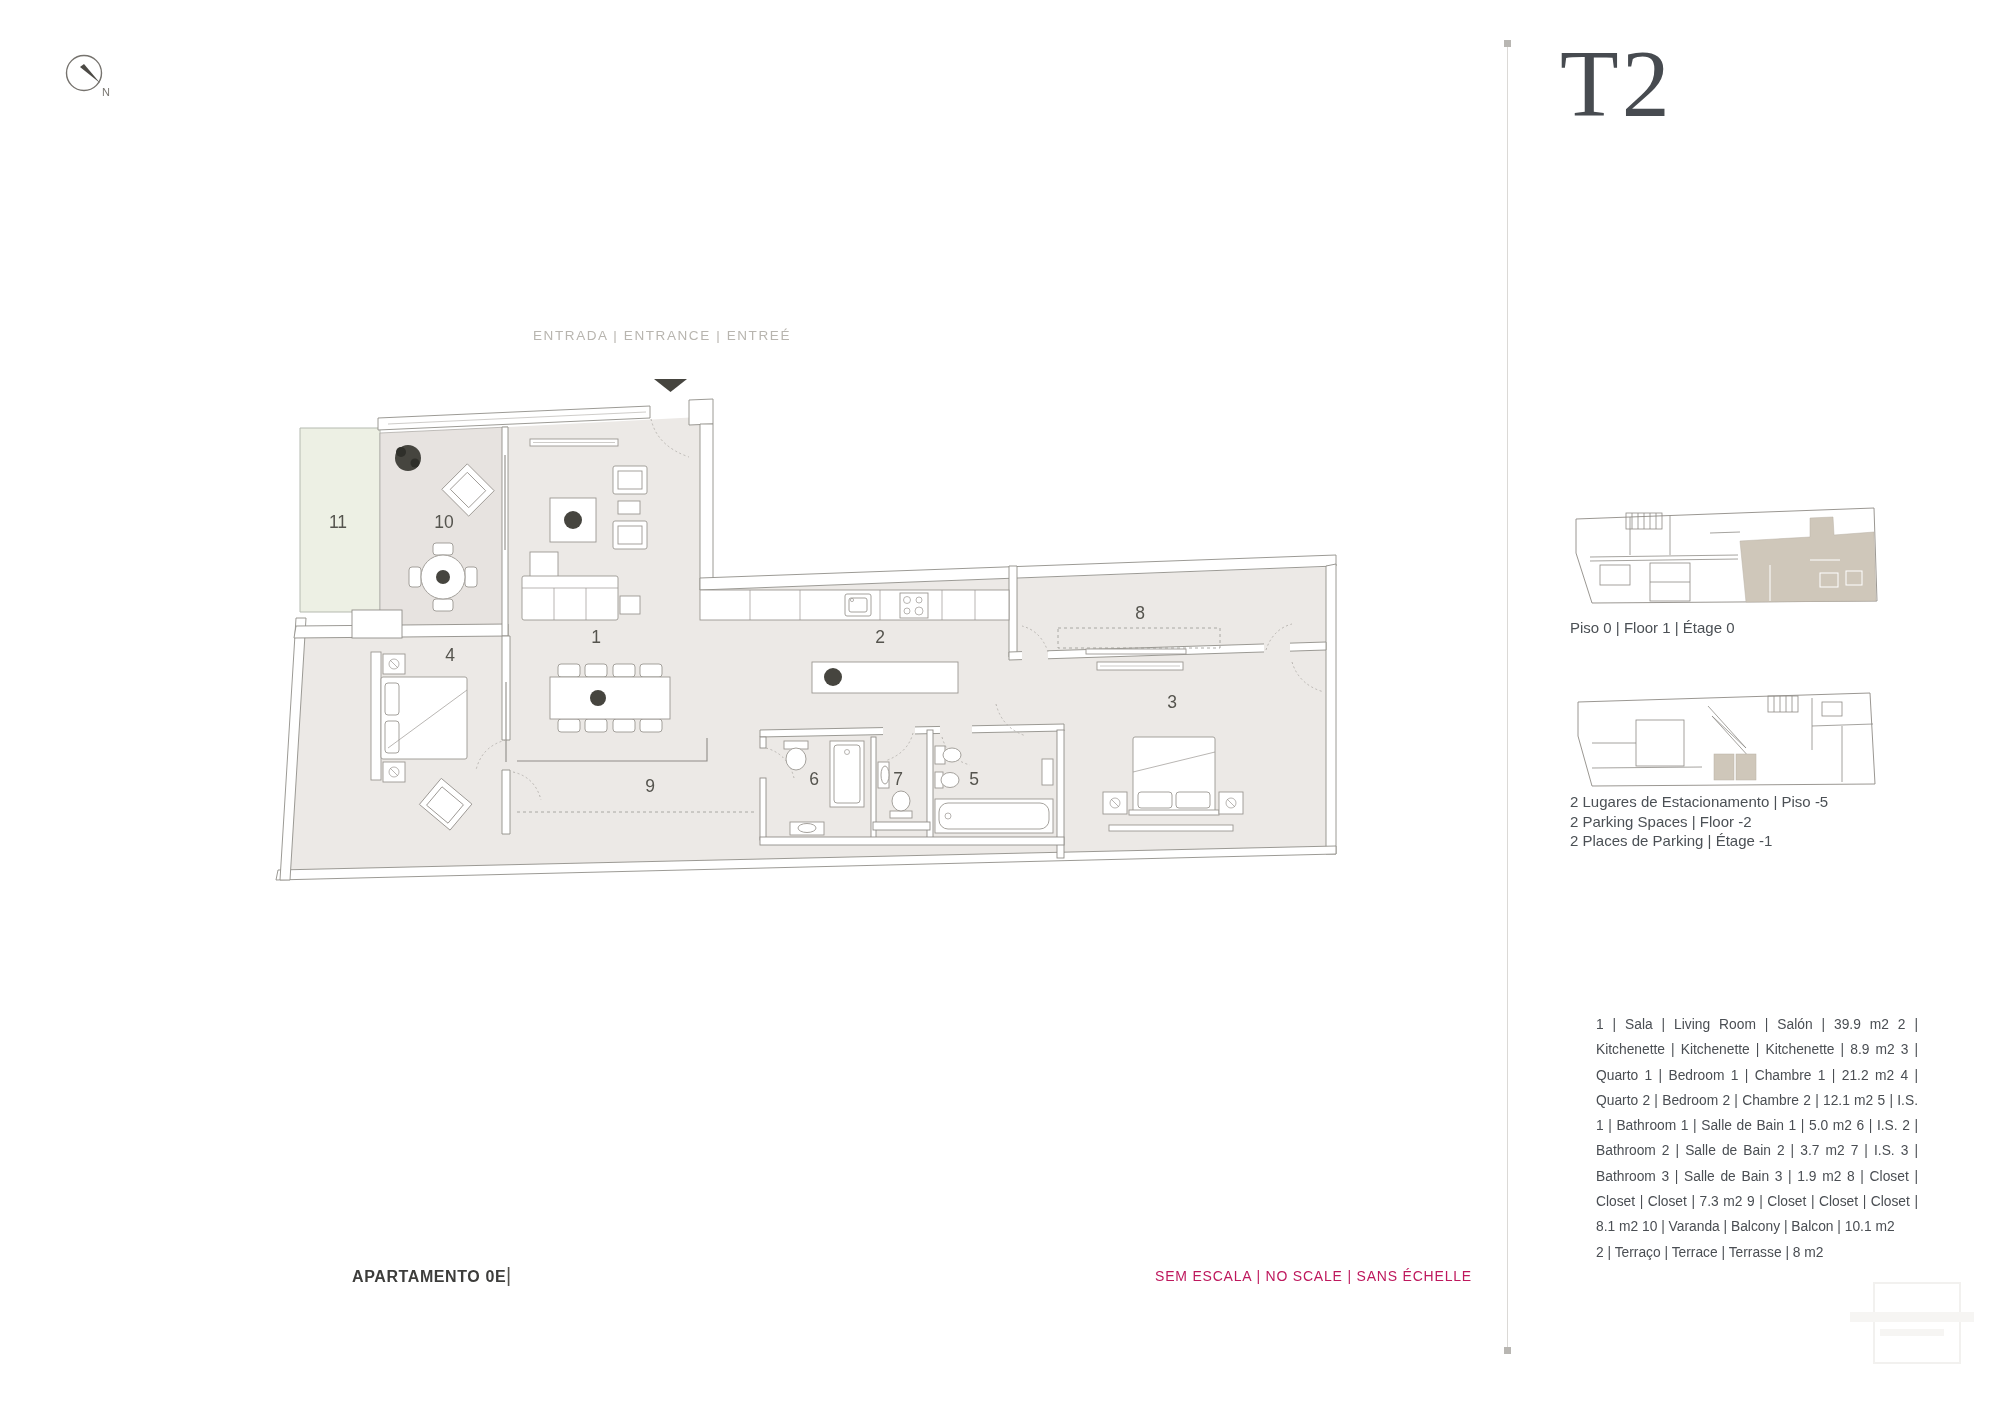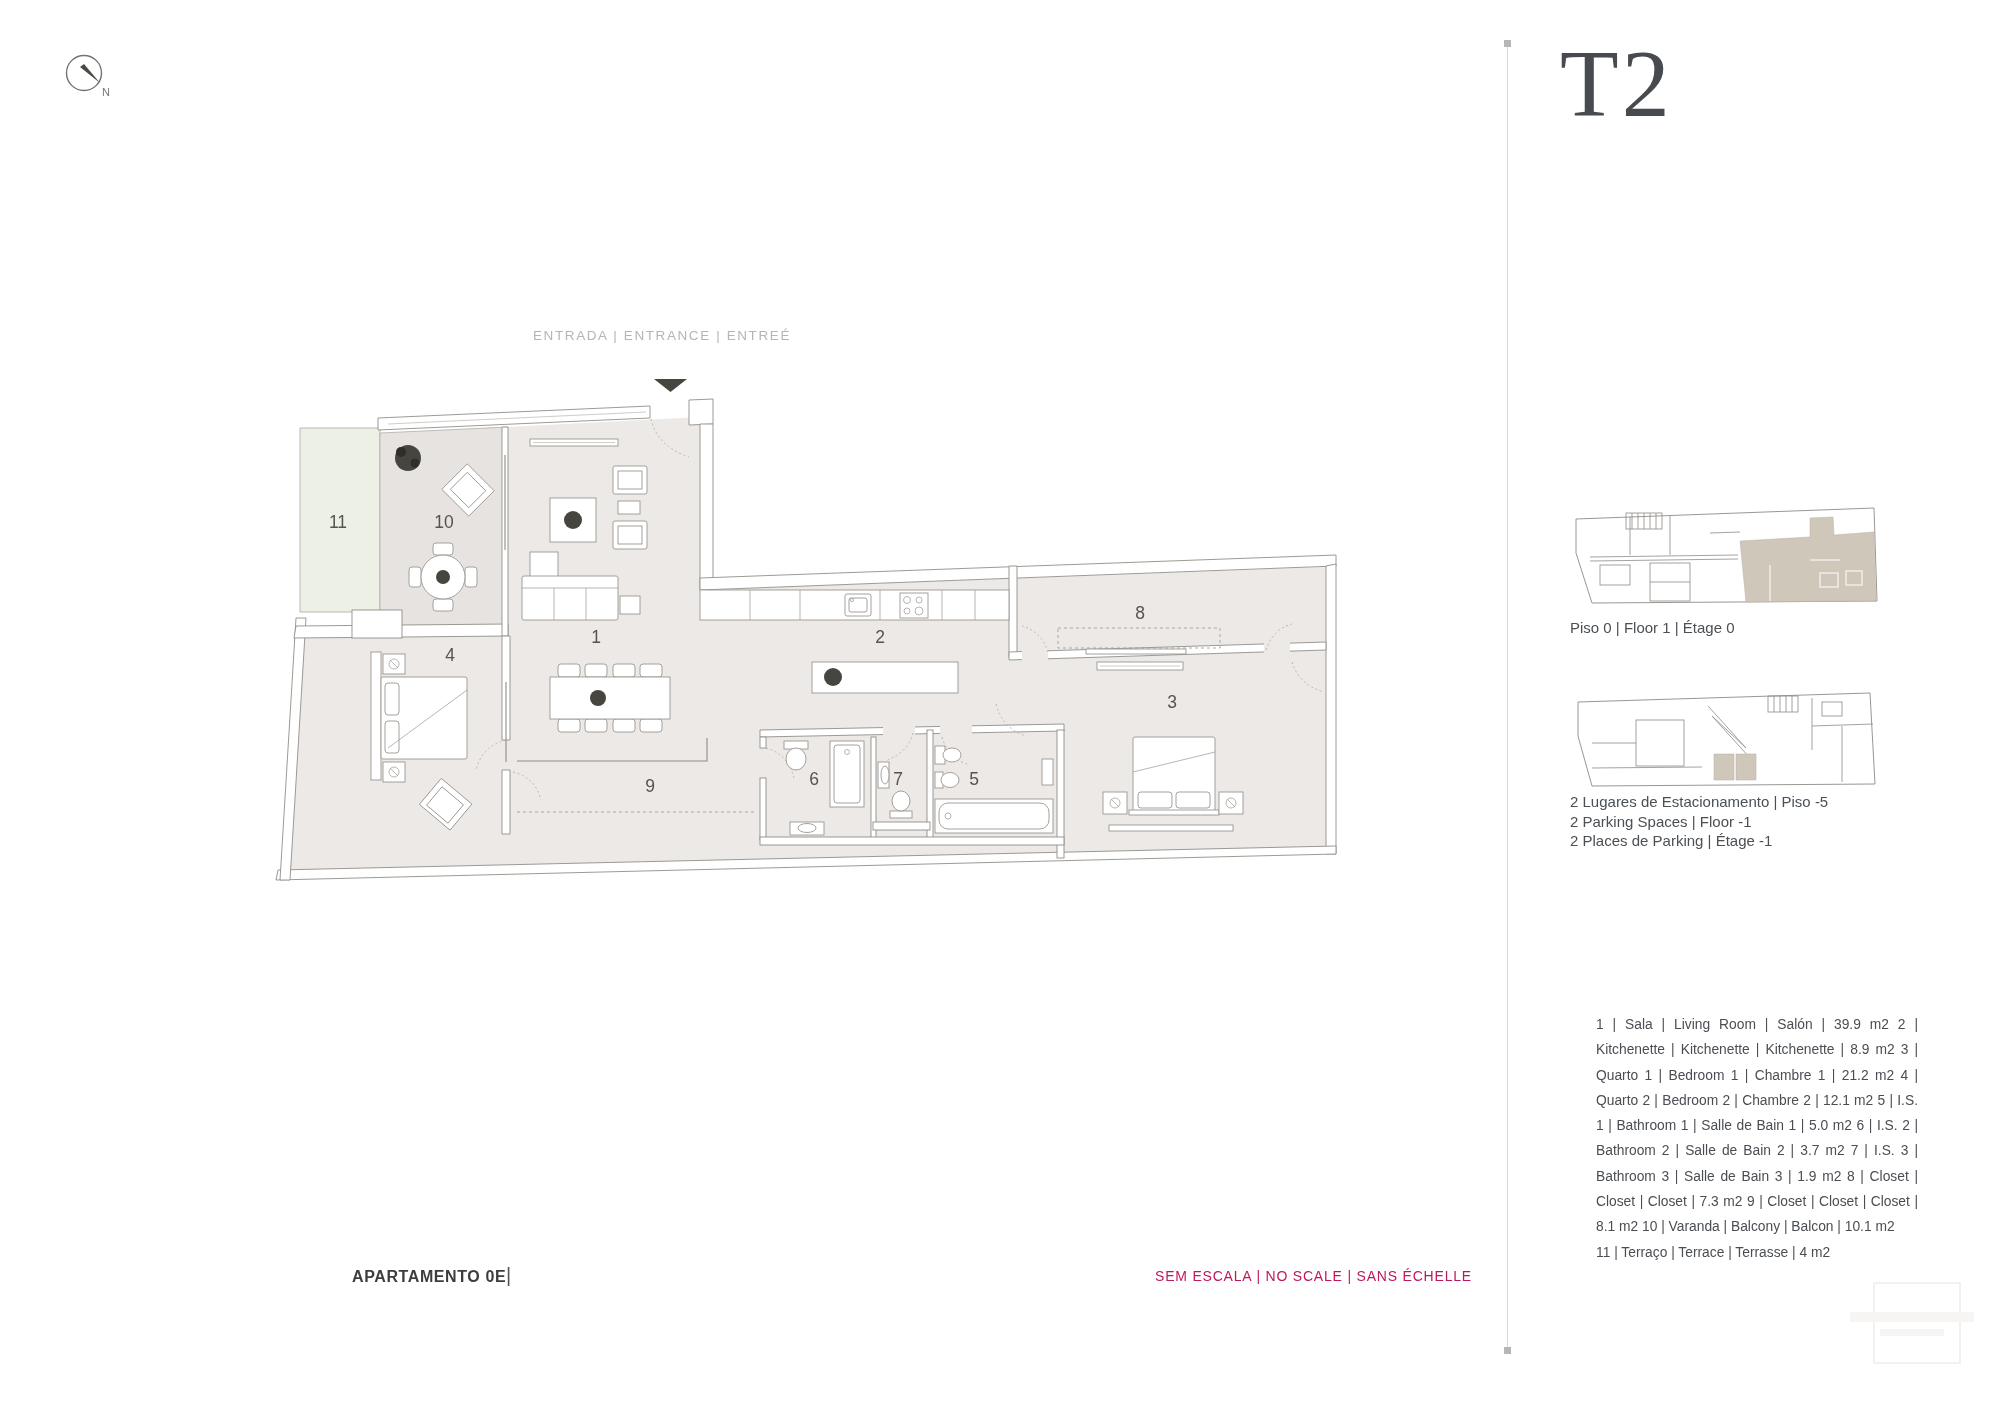--- a/index.html
+++ b/index.html
@@ -362,27 +362,27 @@
       <line x1="240" y1="36" x2="301" y2="34"></line>
       <rect x="250" y="12" width="20" height="14"></rect>
       <line x1="270" y1="36" x2="270" y2="92"></line>
       <line x1="20" y1="78" x2="130" y2="77"></line>
     </g>
     <rect class="hl" x="142" y="64" width="20" height="26"></rect>
     <rect class="hl" x="164" y="64" width="20" height="26"></rect>
   </svg>
   <div class="abs cap" style="left:1570px;top:792px">
     <div>2 Lugares de Estacionamento | Piso -5</div>
-    <div>2 Parking Spaces | Floor -1</div>
+    <div>2 Parking Spaces | Floor -2</div>
     <div>2 Places de Parking | Étage -1</div>
   </div>
 
 
   <div class="abs legend" style="left:1568px;top:1012px">
     <span>1 | Sala | Living Room | Salón | 39.9 m2 2 | Kitchenette | Kitchenette | Kitchenette | 8.9 m2 3 | Quarto 1 | Bedroom 1 | Chambre 1 | 21.2 m2 4 | Quarto 2 | Bedroom 2 | Chambre 2 | 12.1 m2 5 | I.S. 1 | Bathroom 1 | Salle de Bain 1 | 5.0 m2 6 | I.S. 2 | Bathroom 2 | Salle de Bain 2 | 3.7 m2 7 | I.S. 3 | Bathroom 3 | Salle de Bain 3 | 1.9 m2 8 | Closet | Closet | Closet | 7.3 m2 9 | Closet | Closet | Closet | 8.1 m2 10 | Varanda | Balcony | Balcon | 10.1 m2</span>
-    <span class="lastline">11 | Terraço | Terrace | Terrasse | 4 m2</span>
+    <span class="lastline">2 | Terraço | Terrace | Terrasse | 8 m2</span>
   </div>
 
   <div class="abs wm-box" style="left:1873px;top:1282px"></div>
   <div class="abs wm-bar" style="left:1850px;top:1312px;width:124px;height:10px"></div>
   <div class="abs wm-bar" style="left:1880px;top:1329px;width:64px;height:7px"></div>
 
 </div>
 
 </body></html>

